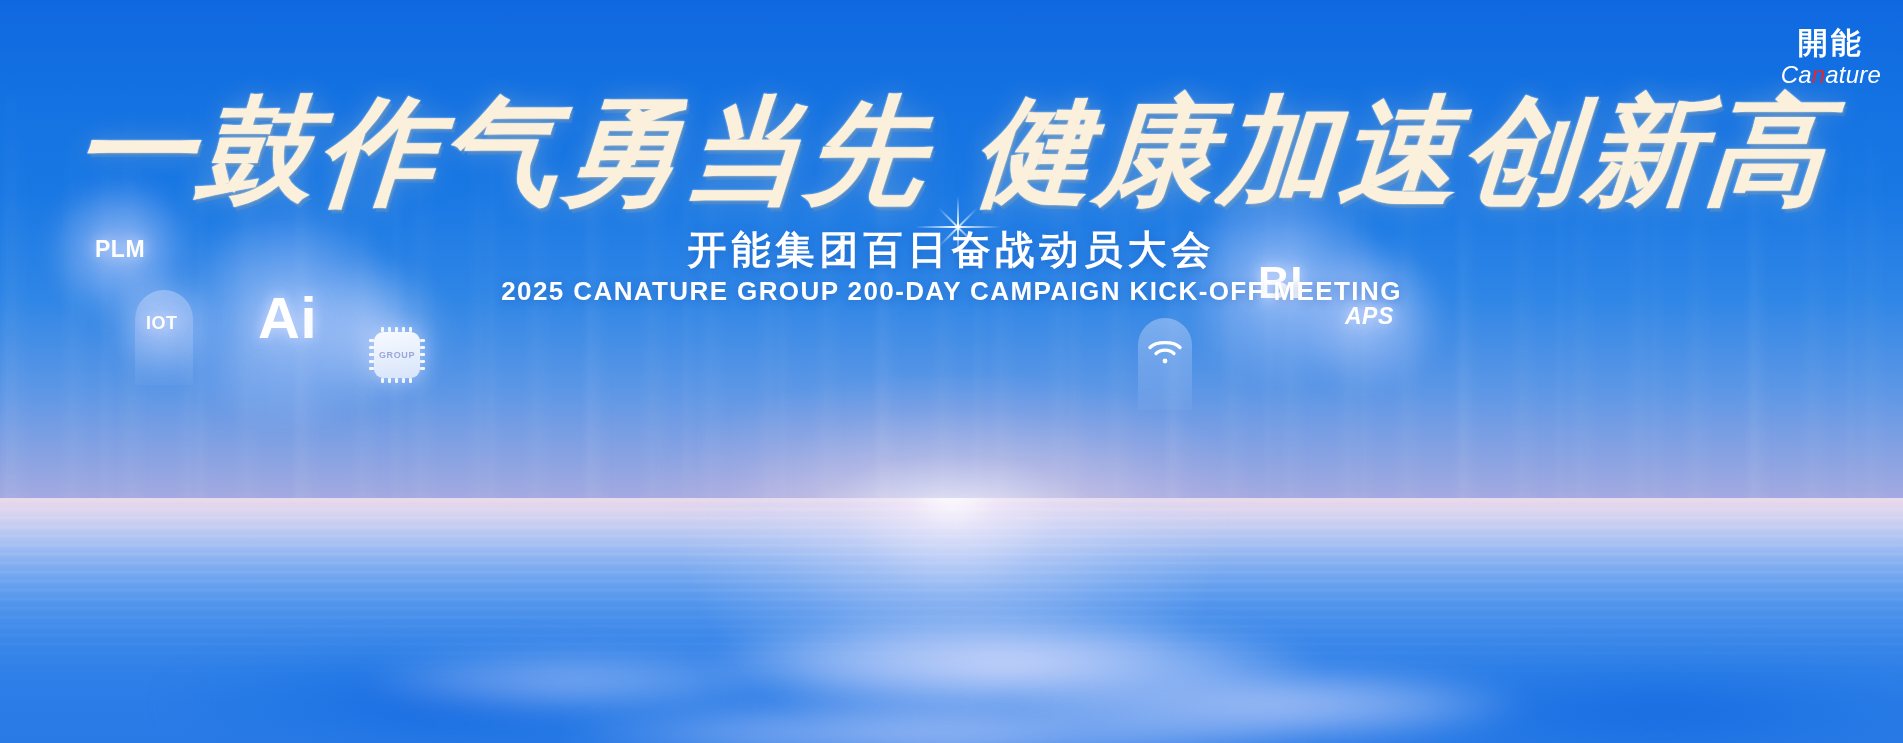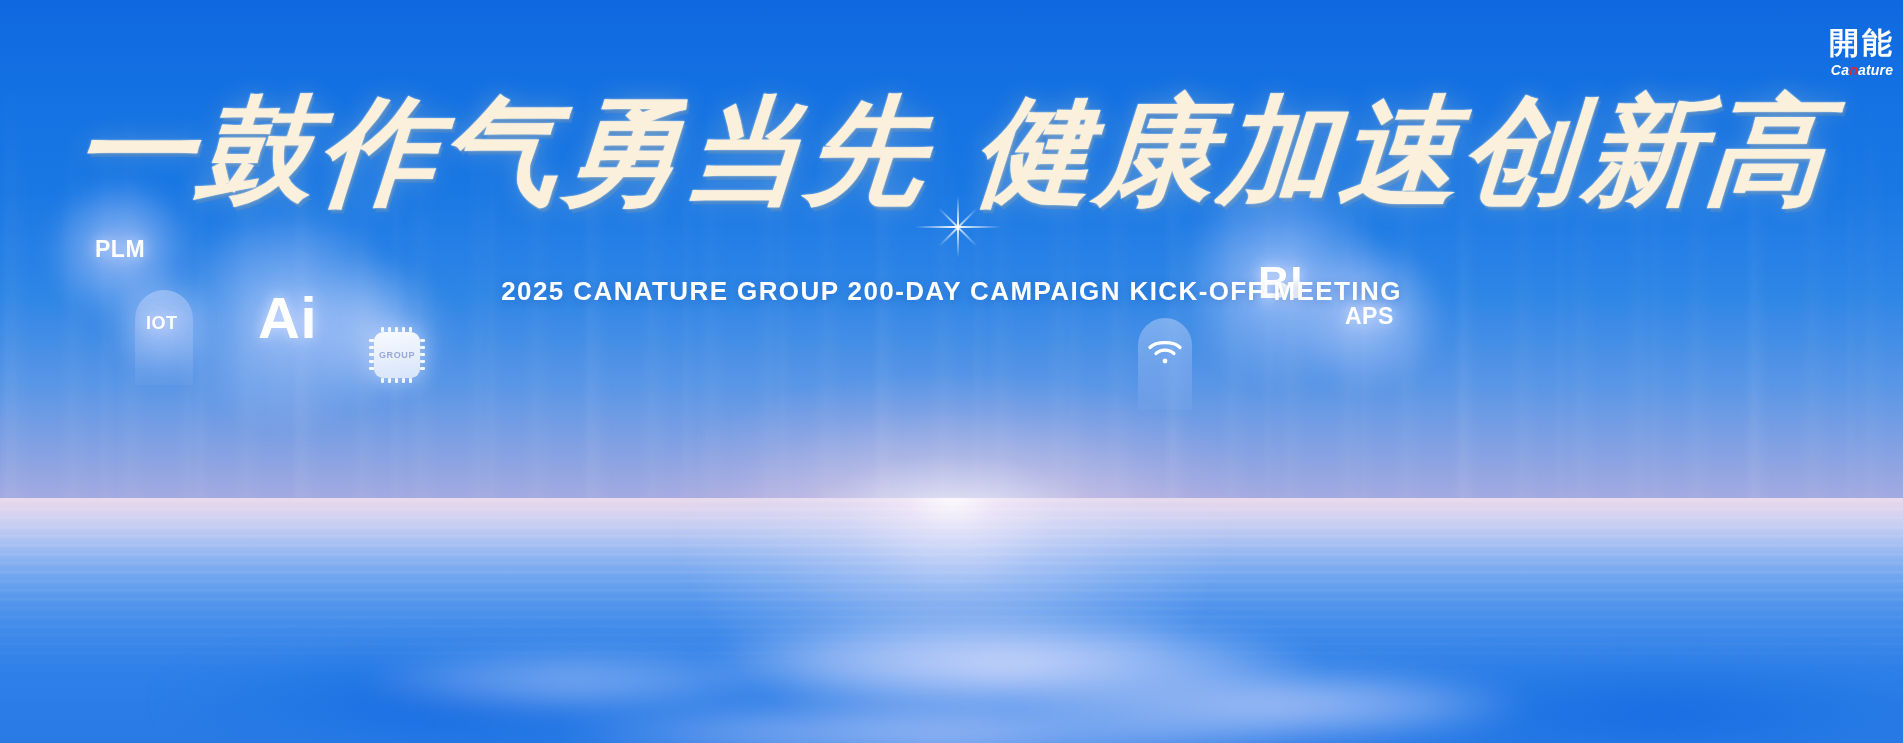--- a/index.html
+++ b/index.html
@@ -249,27 +249,27 @@
     position:absolute; left:0; right:0; top:322px;
     text-align:center;
     color:#ffffff;
     font-size:27px;
     font-weight:700;
     letter-spacing:1.2px;
     text-shadow:0 2px 9px rgba(20,70,160,.28);
   }
 
   
-  .logo{ position:absolute; right:8px; top:28px; text-align:center; }
+  .logo{ position:absolute; right:22px; top:28px; text-align:center; }
   .logo .cn{
     color:#ffffff; font-size:30px; font-weight:700; letter-spacing:3px;
     line-height:1; font-family:"DejaVu Sans","Liberation Sans",sans-serif;
   }
   .logo .en{
-    margin-top:5px; font-size:14px; font-weight:700; font-style:italic;
+    margin-top:5px; font-size:24px; font-weight:400; font-style:italic;
     letter-spacing:.2px; line-height:1; color:#ffffff;
   }
   .logo .en .red{ color:#e8242c; }
 </style>
 </head>
 <body>
 
 <div class="banner">
 
   <div class="sky"></div>
@@ -347,32 +347,33 @@
     </svg>
   </div>
 
   <div class="badge" style="left:1258px; top:258px;">
     <div class="glow" style="width:215px;height:215px;"></div>
     <div class="txt" style="font-size:44px;">BI</div>
   </div>
 
   <div class="badge" style="left:1345px; top:303px;">
     <div class="glow" style="width:155px;height:155px;"></div>
-    <div class="txt" style="font-size:23px;">APS</div>
+    <div class="txt" style="font-size:23px;font-style:italic;">APS</div>
   </div>
 
   <div class="headline">
     <span>一鼓作气勇当先</span><span class="gap"></span><span>健康加速创新高</span>
   </div>
 
   <div class="sparkle">
     <span class="d1"></span>
     <span class="d2"></span>
   </div>
 
+  <div class="sub-cn">开能集团百日奋战动员大会</div>
   <div class="sub-en">2025 CANATURE GROUP 200-DAY CAMPAIGN KICK-OFF MEETING</div>
 
   <div class="logo">
     <div class="cn">開能</div>
     <div class="en"><span>Ca</span><span class="red">n</span><span>ature</span></div>
   </div>
 
 </div>
 
 </body></html>

